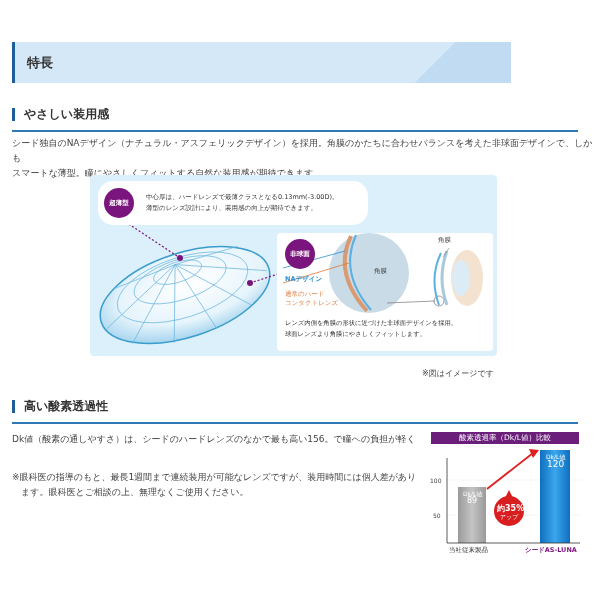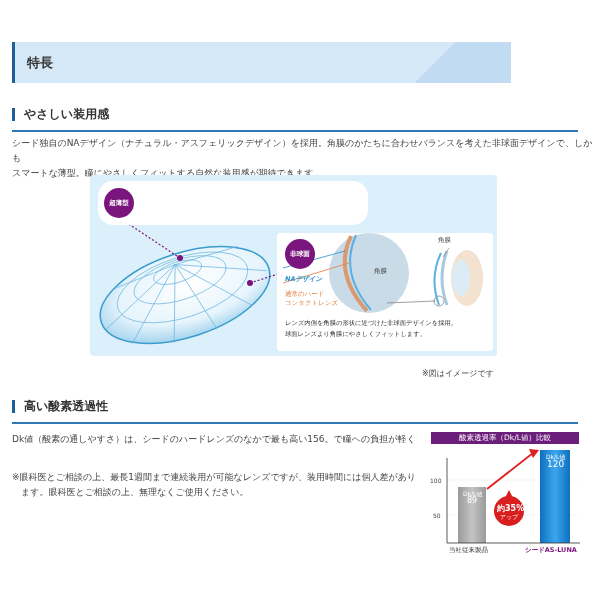--- a/index.html
+++ b/index.html
@@ -105,61 +105,65 @@
     </g>
 
     <line x1="22" y1="38" x2="90" y2="83" stroke="#7b157e" stroke-width="1.2" stroke-dasharray="2 2"></line>
     <circle cx="90" cy="83" r="3" fill="#7b157e"></circle>
     <line x1="160" y1="108" x2="210" y2="92" stroke="#7b157e" stroke-width="1.2" stroke-dasharray="2 2"></line>
     <circle cx="160" cy="108" r="3" fill="#7b157e"></circle>
   </svg>
 
   <div class="callout-top">
     <div class="badge" style="left:6px; top:7px;">超薄型</div>
+    <div class="text">
+      <div>中心厚は、ハードレンズで最薄クラスとなる0.13mm(-3.00D)。</div>
+      <div>薄型のレンズ設計により、装用感の向上が期待できます。</div>
+    </div>
   </div>
 
   <div class="callout-right">
     <svg width="216" height="118" style="position:absolute;left:0;top:0;">
       <circle cx="92" cy="40" r="40" fill="#c9dbe6"></circle>
       <path d="M74 3 Q56 40 90 78" fill="none" stroke="#d99a72" stroke-width="4"></path>
       <path d="M79 2 Q62 40 94 77" fill="none" stroke="#5ab0e0" stroke-width="2"></path>
       <line x1="6" y1="35" x2="68" y2="18" stroke="#2a8fd0" stroke-width="0.8"></line>
       <line x1="6" y1="50" x2="72" y2="30" stroke="#e07a3a" stroke-width="0.8"></line>
       <line x1="110" y1="70" x2="158" y2="68" stroke="#777" stroke-width="0.7"></line>
       <circle cx="162" cy="68" r="5" fill="none" stroke="#777" stroke-width="0.7"></circle>
       <path d="M164 20 Q152 45 162 72" fill="none" stroke="#5ab0e0" stroke-width="2"></path>
       <path d="M170 18 Q160 45 170 72" fill="none" stroke="#a9c8dc" stroke-width="3"></path>
       <ellipse cx="190" cy="45" rx="16" ry="28" fill="#f3e2cf"></ellipse>
       <ellipse cx="184" cy="45" rx="9" ry="18" fill="#dcecf6"></ellipse>
       <line x1="172" y1="15" x2="166" y2="24" stroke="#777" stroke-width="0.6"></line>
     </svg>
     <span class="lbl" style="left:97px; top:34px; color:#333;">角膜</span>
     <span class="lbl" style="left:161px; top:3px; color:#333;">角膜</span>
-    <span class="lbl" style="left:8px; top:42px; color:#2a8fd0; font-weight:bold;font-style:italic;">NAデザイン</span>
+    <span class="lbl" style="left:8px; top:42px; color:#2a8fd0; font-weight:bold;">NAデザイン</span>
     <span class="lbl" style="left:8px; top:57px; color:#e07a3a;">通常のハード</span>
     <span class="lbl" style="left:8px; top:66px; color:#e07a3a;">コンタクトレンズ</span>
     <div class="text">
       <div>レンズ内側を角膜の形状に近づけた非球面デザインを採用。</div>
       <div>球面レンズより角膜にやさしくフィットします。</div>
     </div>
   </div>
   <div class="badge" style="left:195px; top:64px;">非球面</div>
 </div>
 
 <div class="note">※図はイメージです</div>
 
 <div class="section-heading" style="top:396px;">
   <span class="bar"></span>
   <span class="label">高い酸素透過性</span>
 </div>
 <div class="para" style="top:432px; width:405px;">
   <div>Dk値（酸素の通しやすさ）は、シードのハードレンズのなかで最も高い156。で瞳への負担が軽く</div>
 </div>
 <div class="para" style="top:470px; width:410px;">
-  <div>※眼科医とご相談の上、最長1週間まで連続装用が可能なレンズですが、装用時間には個人差があり</div>
+  <div>※眼科医の指導のもと、最長1週間まで連続装用が可能なレンズですが、装用時間には個人差があり</div>
   <div style="padding-left:9px;">ます。眼科医とご相談の上、無理なくご使用ください。</div>
 </div>
 
 <div class="chart">
   <div class="chart-title">酸素透過率（Dk/L値）比較</div>
   <svg width="160" height="125" style="position:absolute;left:0;top:0;">
     <defs>
       <linearGradient id="gb" x1="0" x2="1">
         <stop offset="0%" stop-color="#9a9a9a"></stop>
           <stop offset="50%" stop-color="#c4c4c4"></stop>

